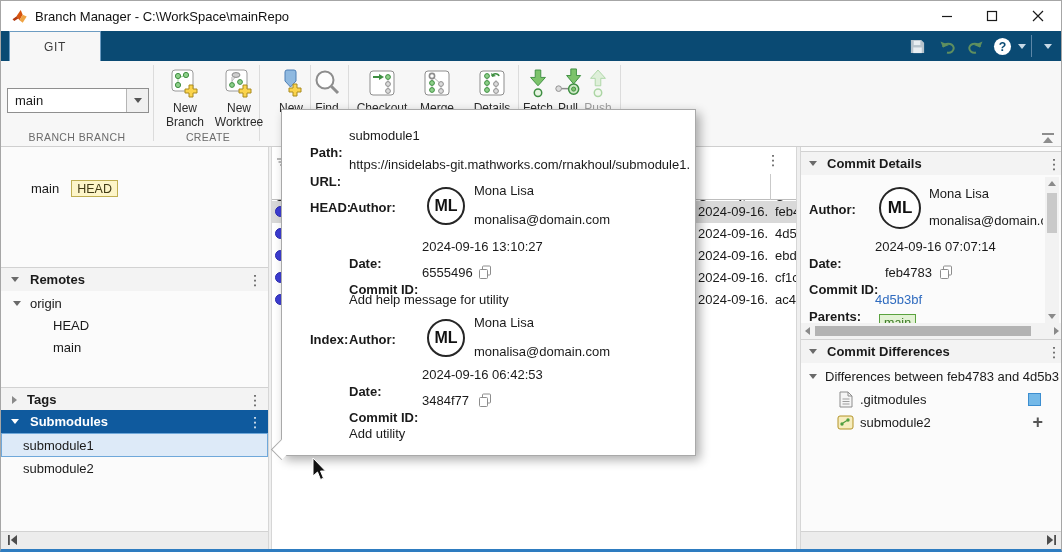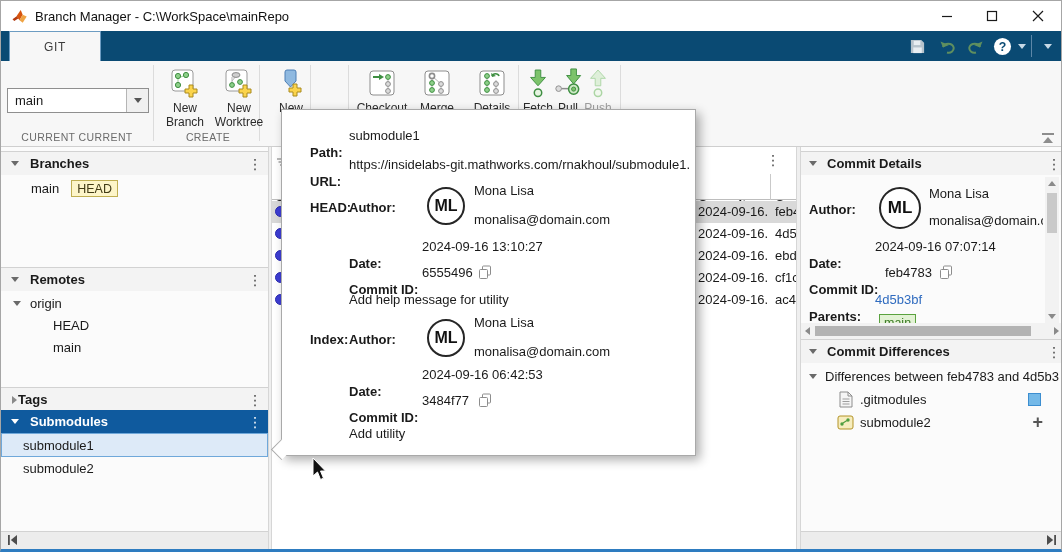--- a/index.html
+++ b/index.html
@@ -137,21 +137,21 @@
       </div>
   </div>
 
   <div class="toolstrip">
     <div class="combo">
       <span class="combo-val nw">main</span>
       <div class="combo-btn">
           <div class="tri-d"></div>
         </div>
     </div>
-    <div class="ts-cap" style="left:0;width:152px">CURRENT CURRENT</div>
+    <div class="ts-cap" style="left:0;width:152px">BRANCH BRANCH</div>
 
     <div class="vsep" style="left:152px"></div>
     <div class="vsep" style="left:258px"></div>
     <div class="vsep" style="left:309px"></div>
     <div class="vsep" style="left:347px"></div>
     <div class="vsep" style="left:517px"></div>
     <div class="vsep" style="left:619px"></div>
 
     <div class="tbtn" style="left:156px">
       <svg width="32" height="32" viewBox="0 0 32 32">
@@ -188,20 +188,30 @@
       <svg width="32" height="32" viewBox="0 0 32 32">
         <path d="M12 3h7a2 2 0 0 1 2 2v9l-5.5 6-5.5-6V5a2 2 0 0 1 2-2z" fill="#8fb9e0" stroke="#4d7fb5"></path>
         <path d="M18 17h4v4h4v4h-4v4h-4v-4h-4v-4h4z" fill="#fbd44c" stroke="#a98a1e"></path>
       </svg>
       <div class="tlbl">
           <span>New</span>
           <span>Tag</span>
         </div>
     </div>
 
+    <div class="tbtn" style="left:298px">
+      <svg width="32" height="32" viewBox="0 0 32 32">
+        <circle cx="14" cy="13" r="8.5" fill="#fdfdfd" stroke="#8d8d8d" stroke-width="2"></circle>
+        <line x1="20.5" y1="19.5" x2="27" y2="26" stroke="#8d8d8d" stroke-width="3"></line>
+      </svg>
+      <div class="tlbl">
+          <span>Find</span>
+          <span></span>
+        </div>
+    </div>
 
     <div class="tbtn" style="left:353px">
       <svg width="32" height="32" viewBox="0 0 32 32">
         <rect x="4" y="4" width="24" height="24" rx="3" fill="#fff" stroke="#8d8d8d"></rect>
         <path d="M7 10h6" stroke="#3e8e41" stroke-width="2"></path>
           <path d="M13 7l5 3-5 3z" fill="#3e8e41"></path>
         <line x1="22" y1="10" x2="22" y2="24" stroke="#b5b5b5"></line>
         <circle cx="22" cy="10" r="2.4" fill="#8ed08a" stroke="#3e8e41"></circle>
         <circle cx="22" cy="17" r="2.4" fill="#dcdcdc" stroke="#8d8d8d"></circle>
         <circle cx="22" cy="24" r="2.4" fill="#dcdcdc" stroke="#8d8d8d"></circle>
@@ -285,25 +295,20 @@
 
     <div class="a" style="right:6px;top:72px">
       <svg width="14" height="12" viewBox="0 0 14 12">
         <rect x="1" y="0" width="12" height="2" fill="#8d8d8d"></rect>
           <path d="M7 4l5 6H2z" fill="#8d8d8d"></path>
       </svg>
     </div>
   </div>
 
   <div class="panel" style="left:0;top:146px;width:267px;height:403px">
-    <div class="phead" style="top:4px">
-      <div class="tri-d"></div>
-      <span class="ptitle">Branches</span>
-      <span class="kebab"></span>
-    </div>
     <div class="trow" style="top:31px">
       <span style="margin-left:30px">main</span>
       <span class="badge-head">HEAD</span>
     </div>
 
     <div class="phead" style="top:120px">
       <div class="tri-d"></div>
       <span class="ptitle">Remotes</span>
       <span class="kebab"></span>
     </div>
@@ -313,21 +318,21 @@
     </div>
     <div class="trow" style="top:168px">
       <span style="margin-left:52px">HEAD</span>
     </div>
     <div class="trow" style="top:190px">
       <span style="margin-left:52px">main</span>
     </div>
 
     <div class="phead" style="top:240px">
       <div class="tri-r"></div>
-      <span class="ptitle" style="margin-left:1px">Tags</span>
+      <span class="ptitle" style="margin-left:10px">Tags</span>
       <span class="kebab"></span>
     </div>
 
     <div class="phead sel-header" style="top:263px;height:23px">
       <div class="tri-d"></div>
       <span class="ptitle">Submodules</span>
       <span class="kebab"></span>
     </div>
     <div class="trow sel-row" style="top:286px;height:24px">
       <span style="margin-left:21px">submodule1</span>

